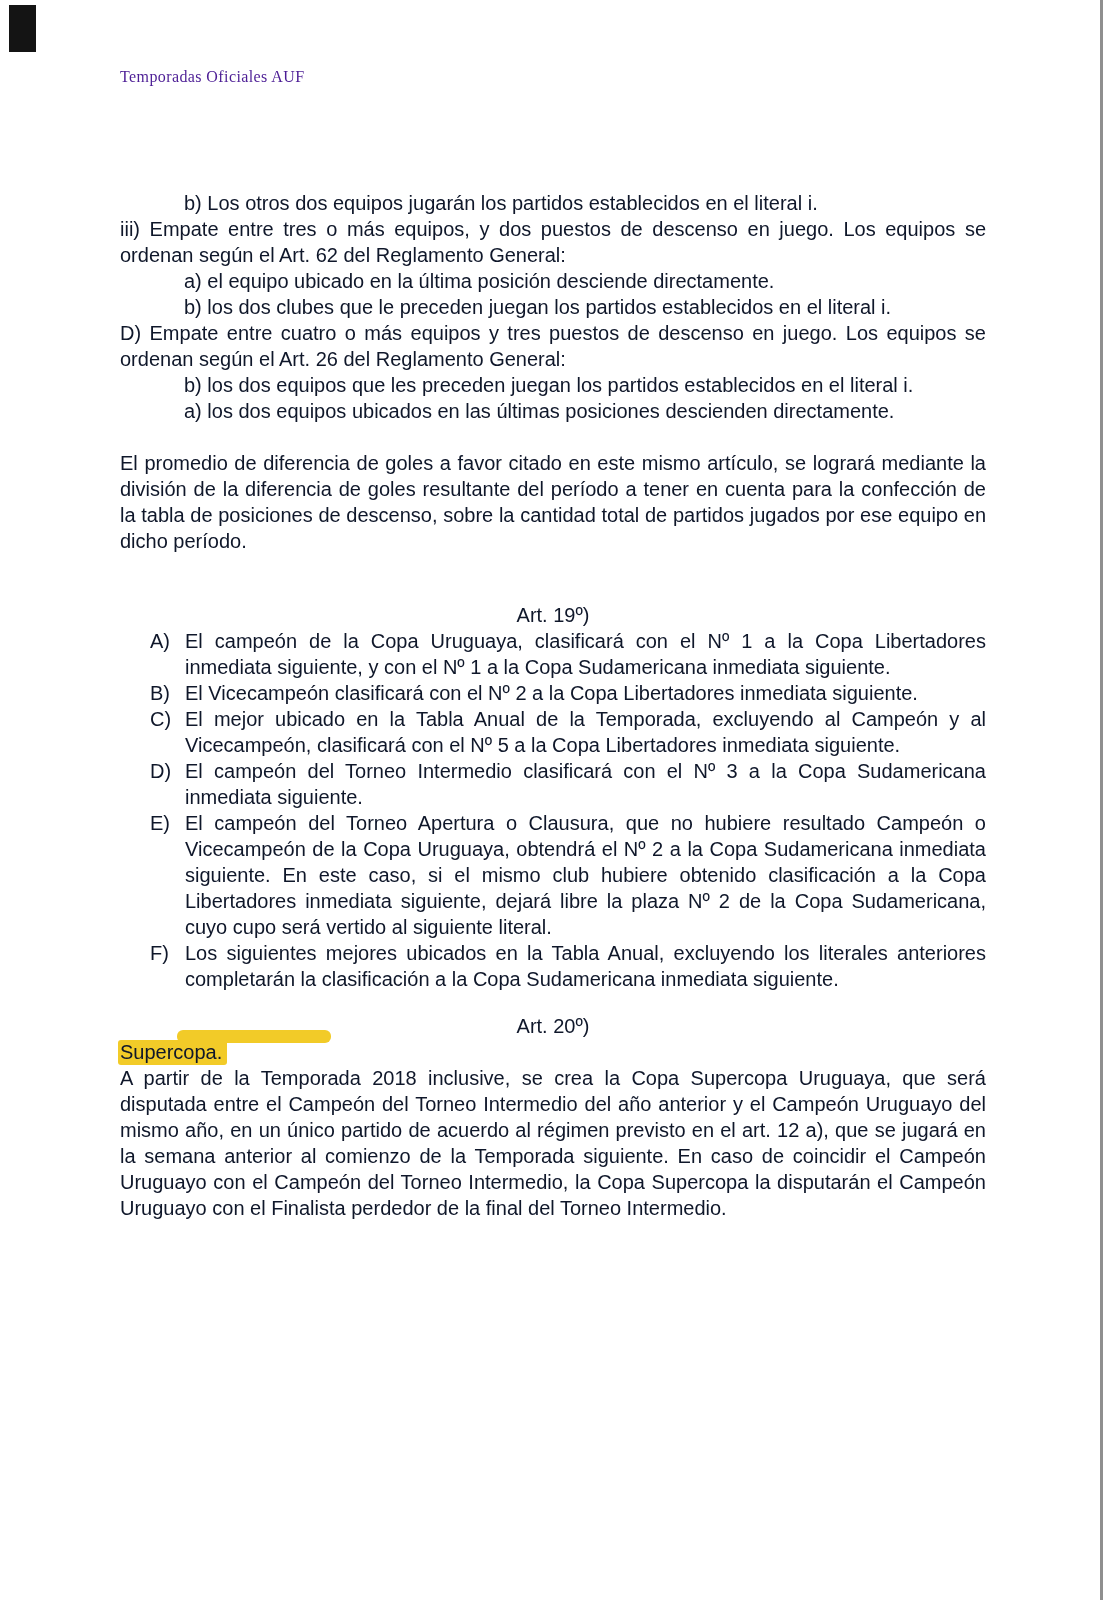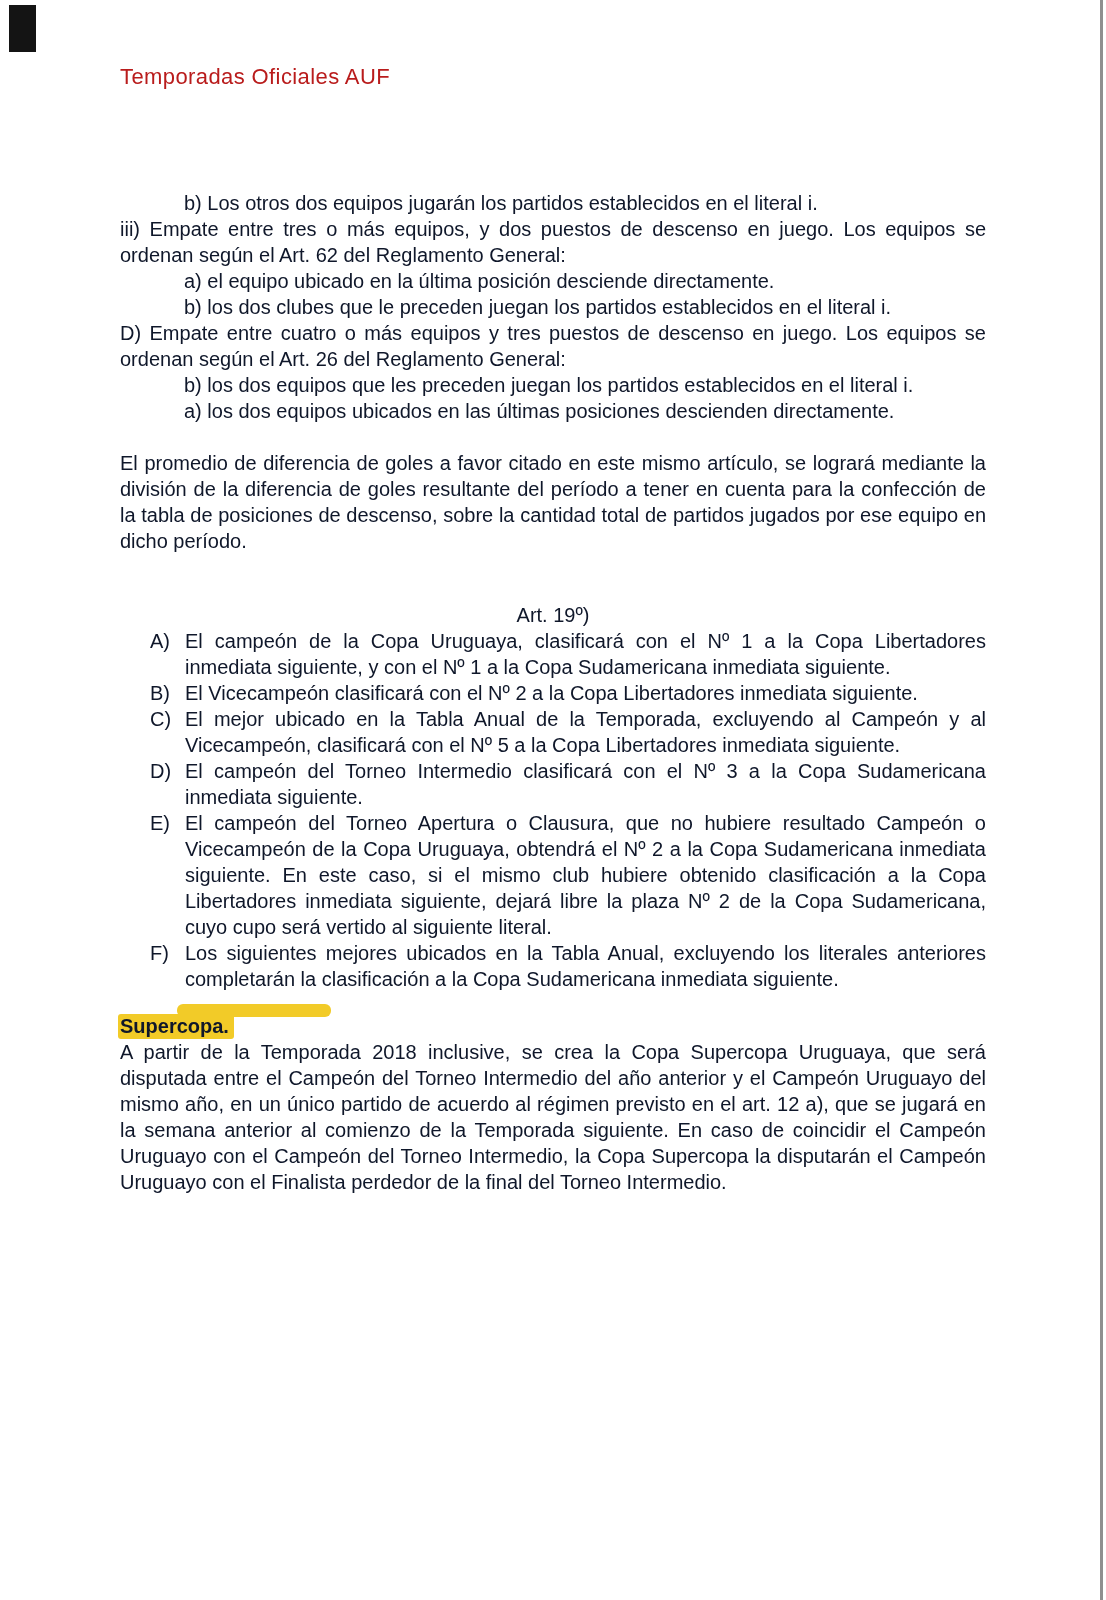--- a/index.html
+++ b/index.html
@@ -23,38 +23,39 @@
   .edge-line {
     position: absolute; top: 0; right: 3px;
     width: 3px; height: 1600px;
     background: #8f8f8f;
   }
   .doc {
     position: absolute; left: 120px; top: 64px;
     width: 866px;
   }
   .title {
-    font-size: 22px; line-height: 26px;
+    font-size: 16px; line-height: 26px;
     font-weight: 400; letter-spacing: 0.4px;
-    color: #b91c1c;
+    color: #4c1d95;
+    font-family: Liberation Serif, serif;
   }
   .bodytext {
     margin-top: 100px;
     font-size: 20px; line-height: 26px;
     color: #0f172a;
   }
   p { margin: 0; text-align: justify; }
   .ind { text-indent: 64px; }
   .left { text-align: center; }
   .sp26 { height: 26px; }
   .sp48 { height: 48px; }
   .sp21 { height: 21px; }
   .item { position: relative; padding-left: 65px; }
   .item .letter { position: absolute; left: 30px; top: 0; text-indent: 0; }
-  .subtitle-line { position: relative; text-align: left; font-weight: 700; }
+  .subtitle-line { position: relative; text-align: left; font-weight: 400; }
   .hl-tail {
     position: absolute; left: 57px; top: -9px;
     width: 154px; height: 13px;
     border-radius: 6px;
     background: #f2cb28;
   }
   .hl {
     position: relative; z-index: 1;
     background: #f2cb28;
     border-radius: 3px;
@@ -114,20 +115,21 @@
           <p>El campeón del Torneo Apertura o Clausura, que no hubiere resultado Campeón o Vicecampeón de la Copa Uruguaya, obtendrá el Nº 2 a la Copa Sudamericana inmediata siguiente. En este caso, si el mismo club hubiere obtenido clasificación a la Copa Libertadores inmediata siguiente, dejará libre la plaza Nº 2 de la Copa Sudamericana, cuyo cupo será vertido al siguiente literal.</p>
         </div>
         <div class="item">
           <span class="letter">F)</span>
           <p>Los siguientes mejores ubicados en la Tabla Anual, excluyendo los literales anteriores completarán la clasificación a la Copa Sudamericana inmediata siguiente.</p>
         </div>
       </div>
 
       <div class="sp21"></div>
 
+      <p class="left">Art. 20º)</p>
 
       <div class="subtitle-line">
         <div class="hl-tail"></div>
         <span class="hl">Supercopa.</span>
       </div>
 
       <p>A partir de la Temporada 2018 inclusive, se crea la Copa Supercopa Uruguaya, que será disputada entre el Campeón del Torneo Intermedio del año anterior y el Campeón Uruguayo del mismo año, en un único partido de acuerdo al régimen previsto en el art. 12 a), que se jugará en la semana anterior al comienzo de la Temporada siguiente. En caso de coincidir el Campeón Uruguayo con el Campeón del Torneo Intermedio, la Copa Supercopa la disputarán el Campeón Uruguayo con el Finalista perdedor de la final del Torneo Intermedio.</p>
 
     </div>
   </div>

